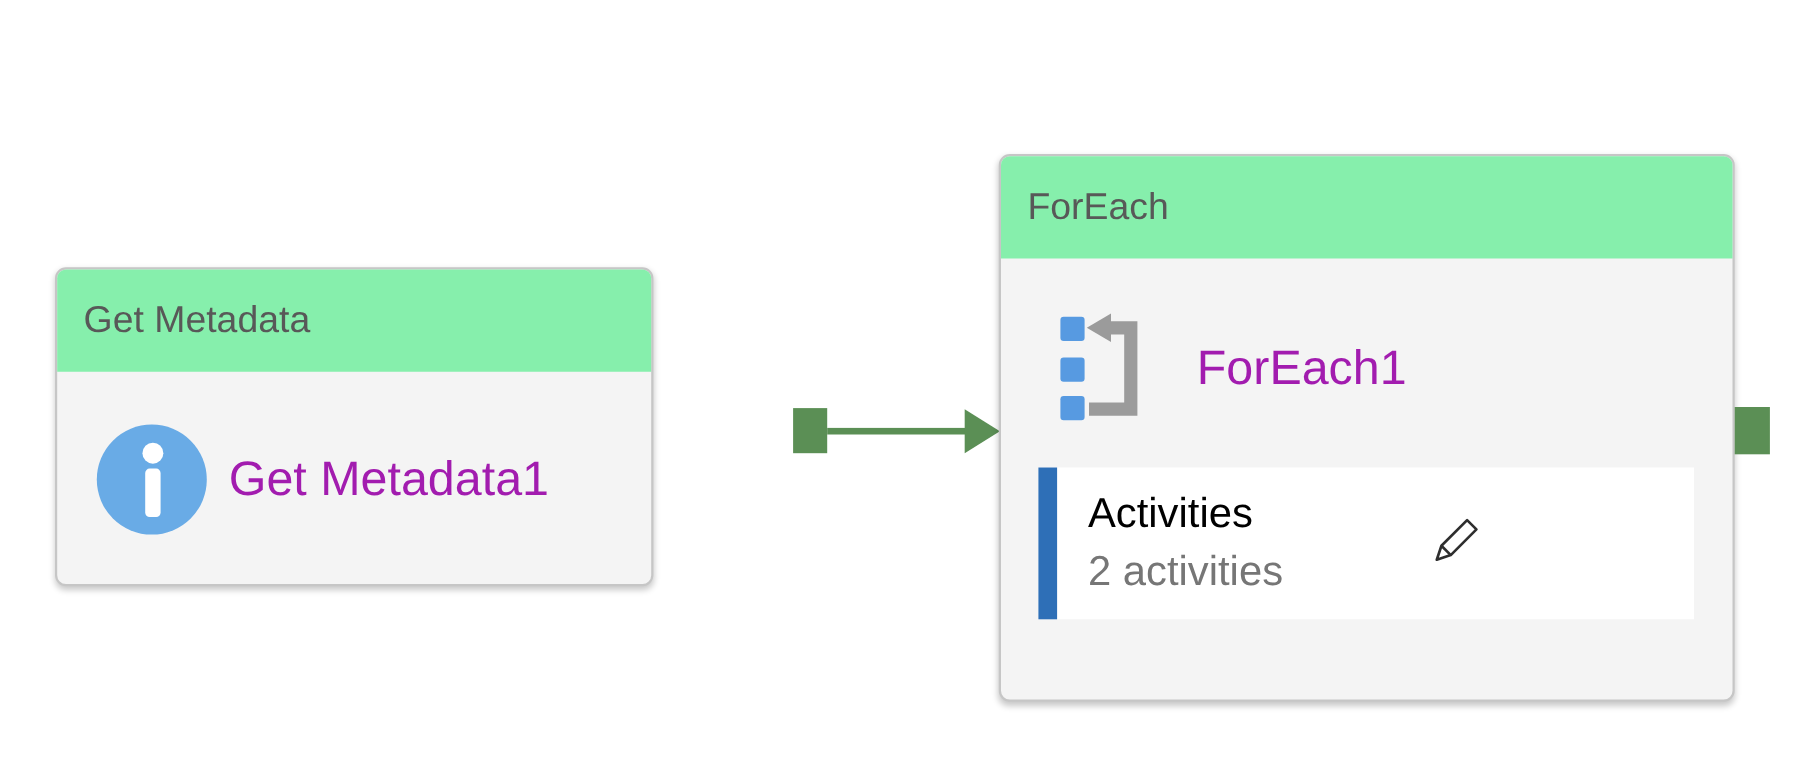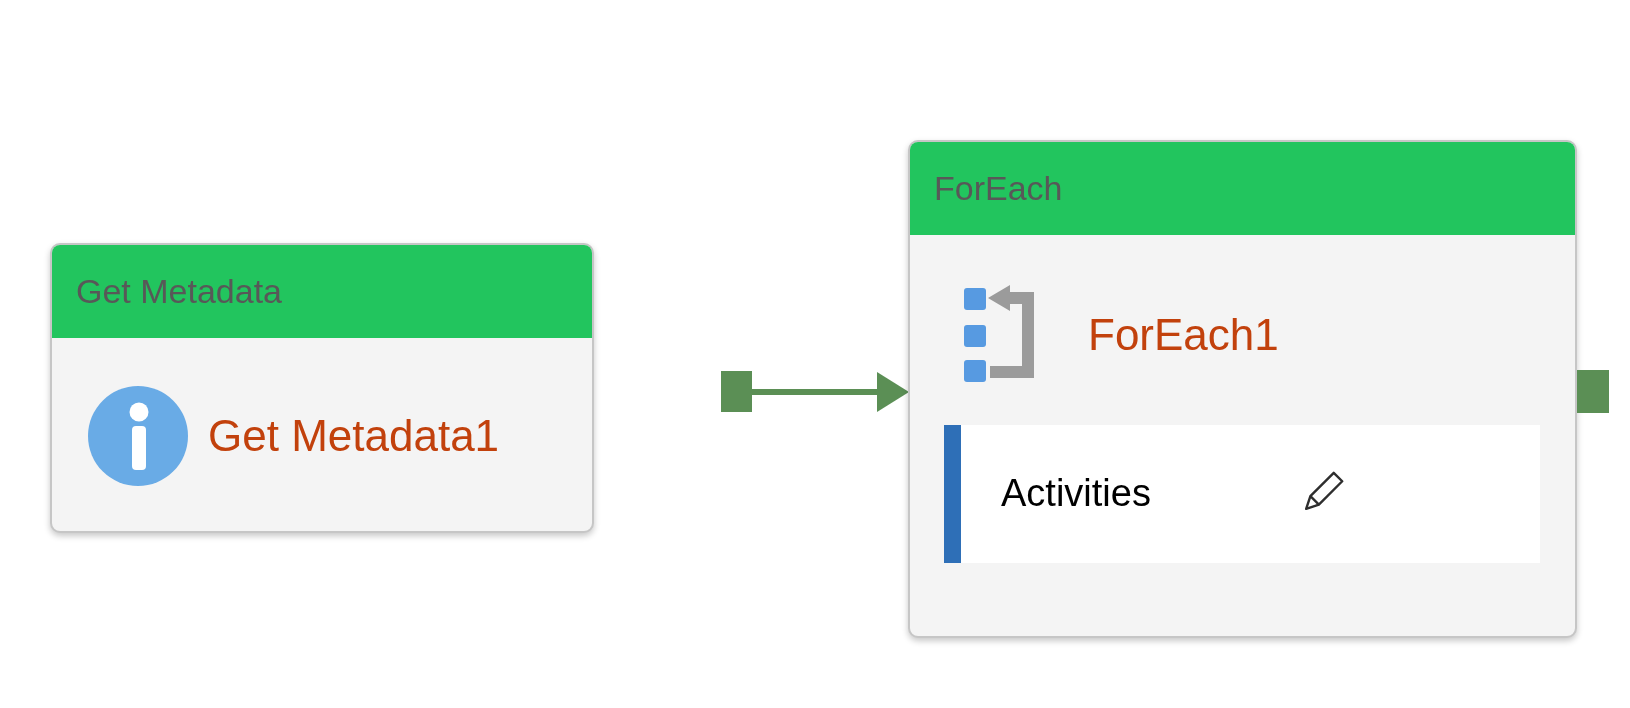--- a/index.html
+++ b/index.html
@@ -16,21 +16,21 @@
     box-sizing: border-box;
     background: #f4f4f4;
     border: 2px solid #c6c6c6;
     border-radius: 10px;
     box-shadow: 0 3px 6px rgba(0,0,0,0.22);
   }
   .node-getmetadata { left: 50px; top: 243px; width: 544px; height: 290px; }
   .node-foreach    { left: 908px; top: 140px; width: 669px; height: 498px; }
   .node-header {
     height: 93px;
-    background: #22c55e;
+    background: #86efac;
     border-radius: 8px 8px 0 0;
     display: flex;
     align-items: center;
     padding: 0 24px;
     font-size: 34px;
     color: #585858;
   }
   .gm-row {
     display: flex;
     align-items: center;
@@ -38,21 +38,21 @@
     gap: 20px;
   }
   .fe-row {
     display: flex;
     align-items: center;
     margin: 53px 0 0 54px;
     gap: 54px;
   }
   .node-name {
     font-size: 44px;
-    color: #c2410c;
+    color: #a21caf;
     white-space: nowrap;
   }
   .icon-box { flex: none; line-height: 0; }
   .activities-card {
     position: absolute;
     left: 34px;
     top: 283px;
     width: 596px;
     height: 138px;
     background: #ffffff;
@@ -60,21 +60,21 @@
     align-items: center;
     cursor: pointer;
   }
   .activities-bar {
     width: 17px;
     align-self: stretch;
     background: #2e6fb7;
     flex: none;
   }
   .activities-text {
-    margin-left: 40px;
+    margin-left: 28px;
     display: flex;
     flex-direction: column;
     gap: 11px;
     justify-content: space-between;
   }
   .activities-title { font-size: 38px; color: #000000; line-height: 1.1; }
   .activities-sub   { font-size: 38px; color: #767676; line-height: 1.1; }
   .pencil-btn {
     margin-left: auto;
     margin-right: 198px;
@@ -142,20 +142,21 @@
           <polygon points="24,10 46,-3 46,23" fill="#9b9b9b"></polygon>
         </svg>
       </span>
       <span class="node-name">ForEach1</span>
     </div>
 
     <div class="activities-card">
       <div class="activities-bar"></div>
       <div class="activities-text">
         <span class="activities-title">Activities</span>
+        <span class="activities-sub">2 activities</span>
       </div>
       <button class="pencil-btn">
         <span>
           <svg width="42" height="50" viewBox="0 0 42 50">
             <g transform="rotate(45 21 25)" stroke="#2e2e2e" stroke-width="2.4" fill="none" stroke-linejoin="round">
               <path d="M15 1 H27 V34 L21 46 L15 34 Z"></path>
               <path d="M15 34 H27"></path>
             </g>
           </svg>
         </span>

